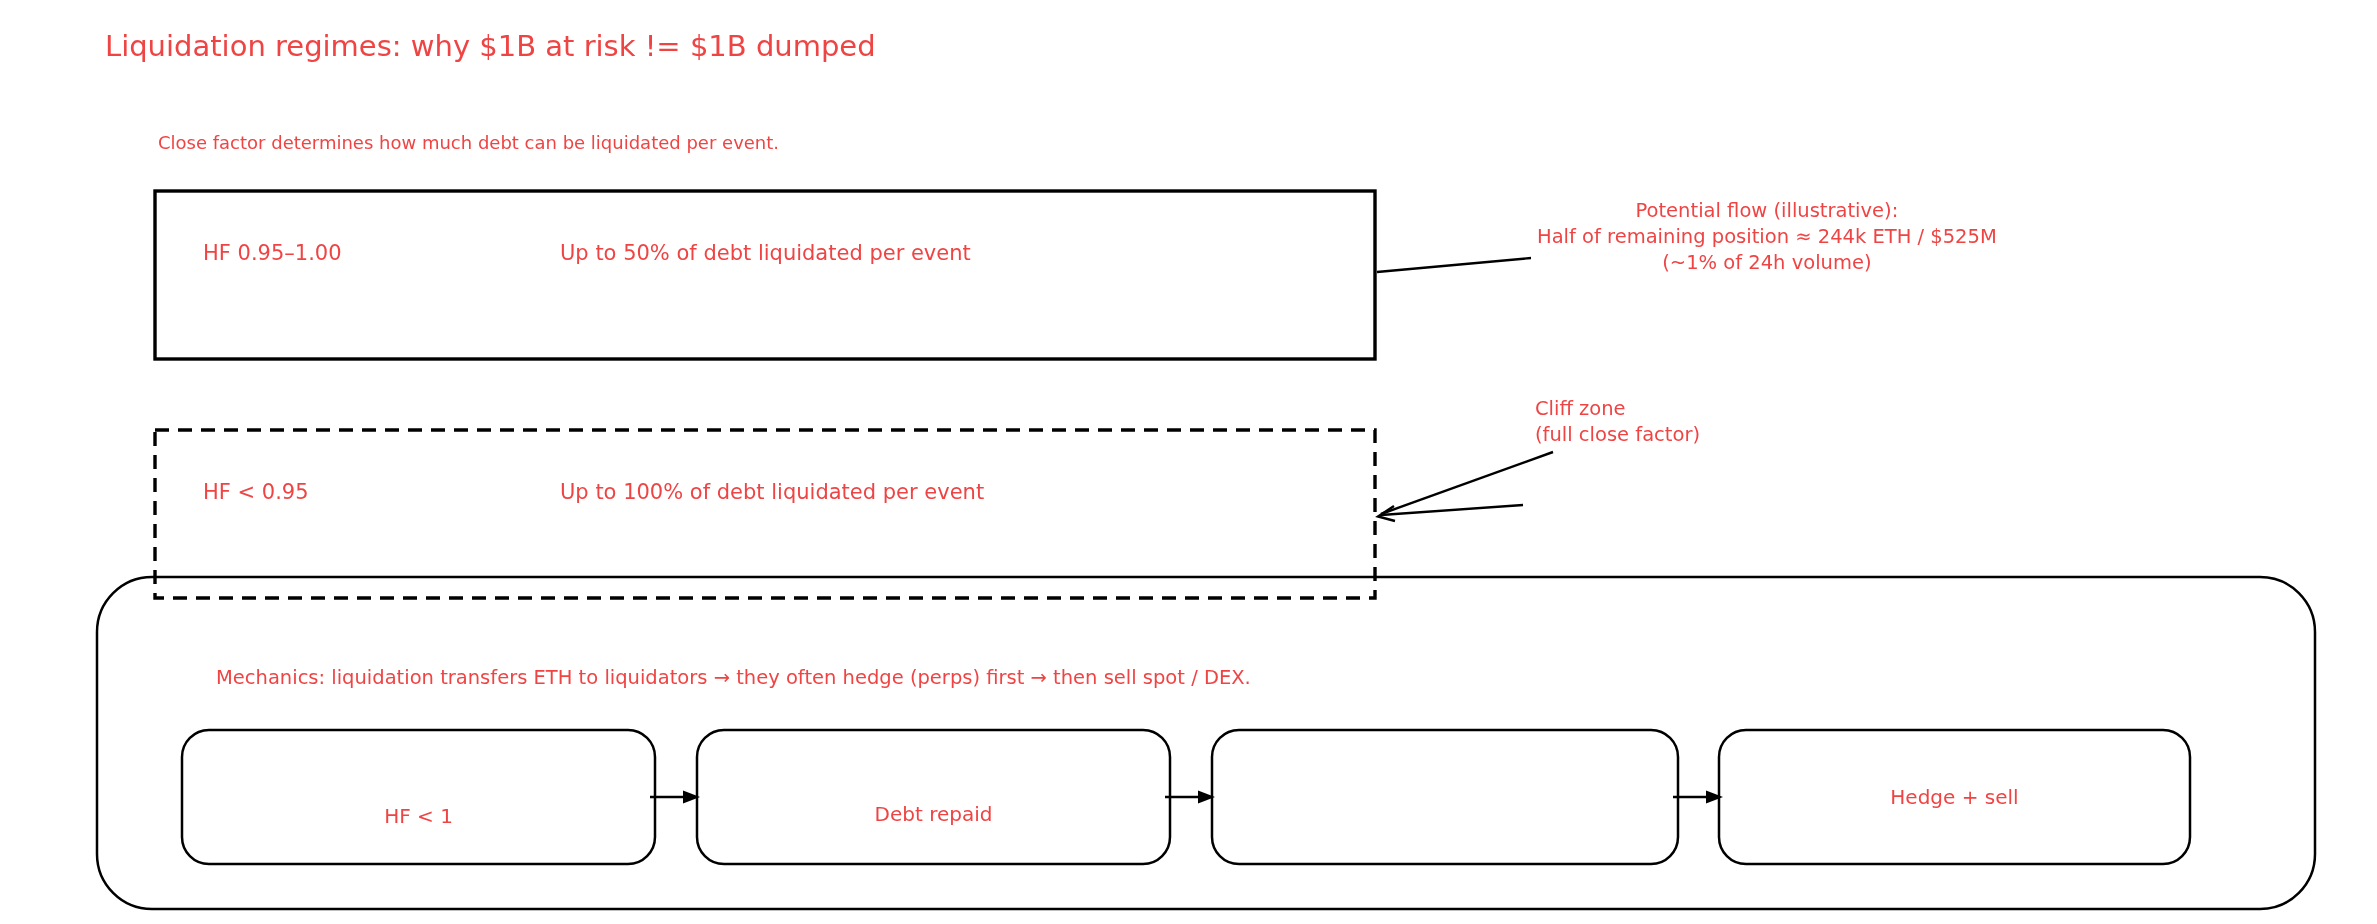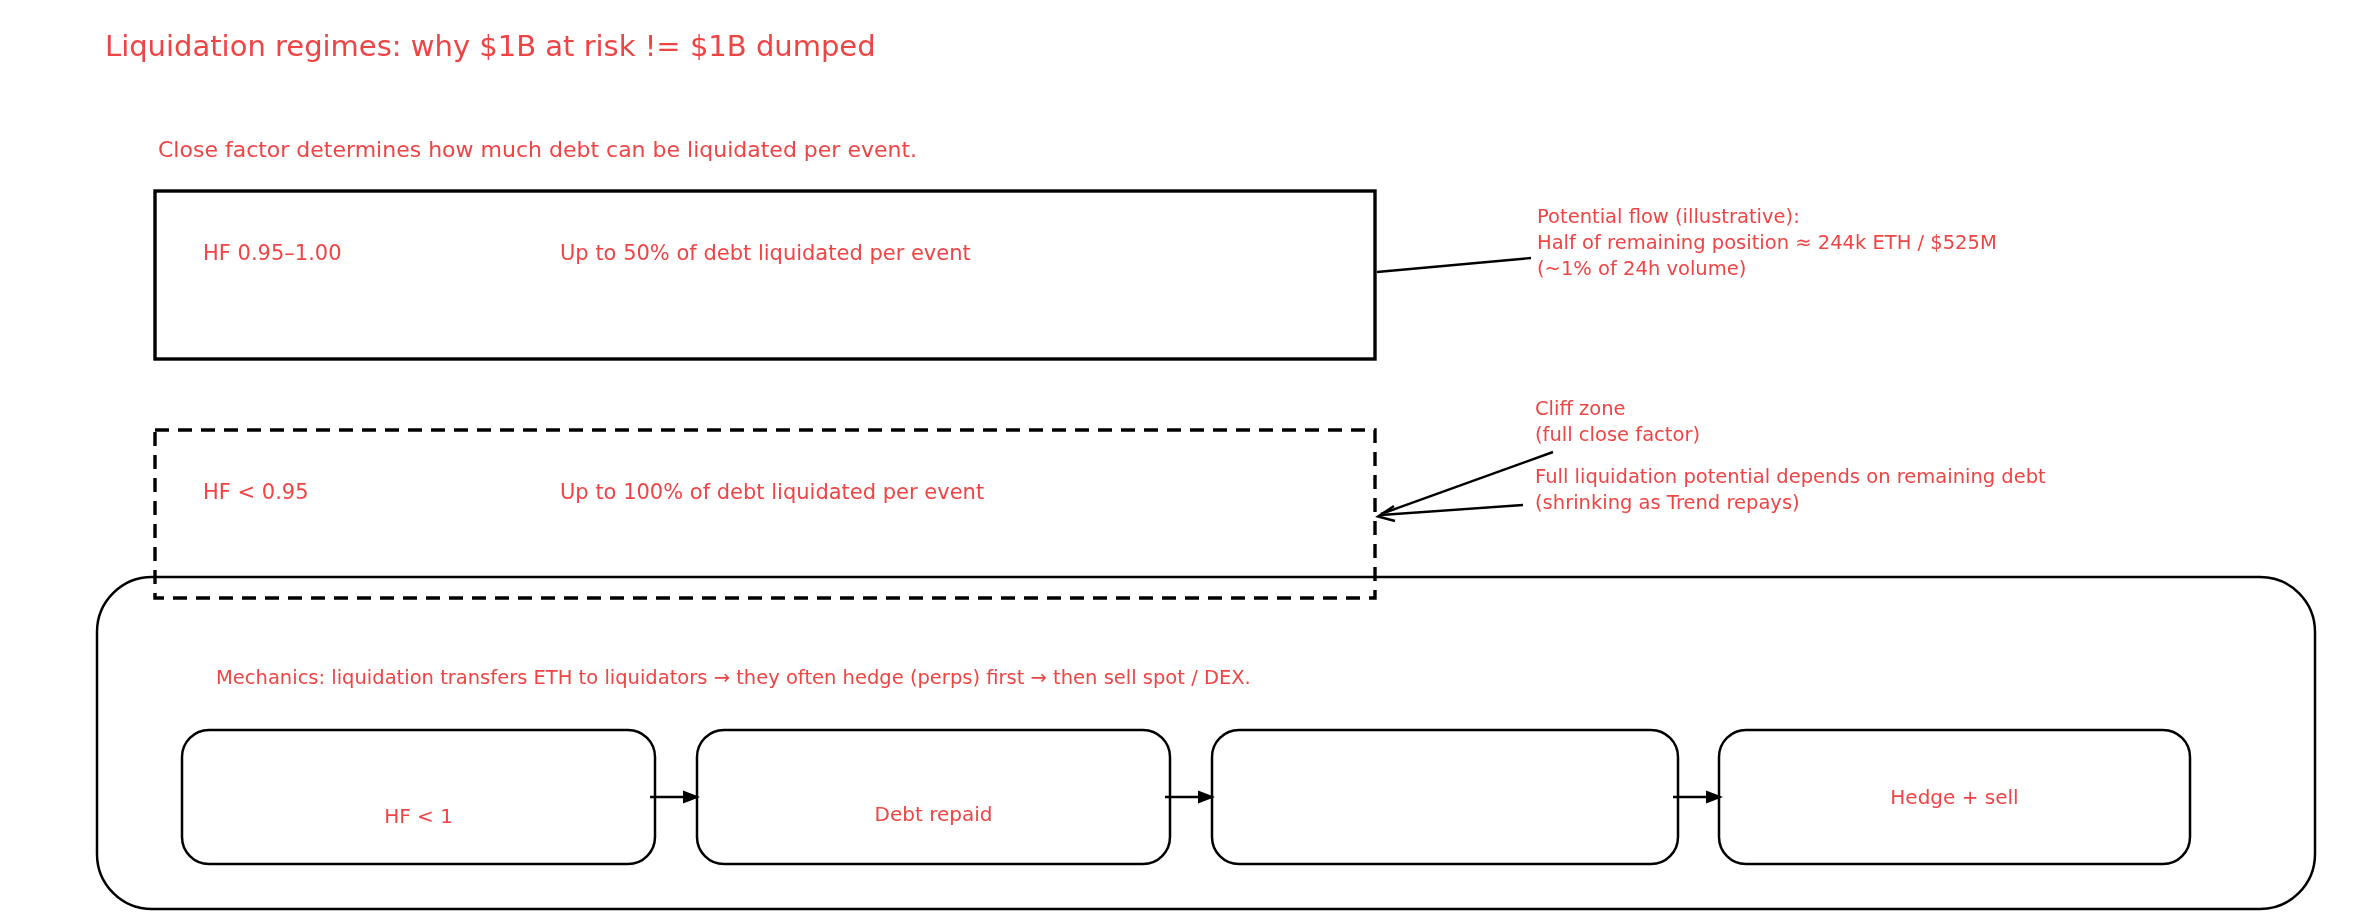--- a/index.html
+++ b/index.html
@@ -19,22 +19,22 @@
   .abs { position: absolute; }
   .title {
     left: 105px;
     top: 28px;
     font-size: 29px;
     line-height: 36px;
     white-space: nowrap;
   }
   .subtitle {
     left: 158px;
-    top: 137px;
-    font-size: 22px;
+    top: 130px;
+    font-size: 18px;
     line-height: 26px;
     white-space: nowrap;
   }
   .shape-layer {
     left: 0;
     top: 0;
     width: 2377px;
     height: 924px;
   }
   .regime-label {
@@ -103,35 +103,31 @@
 
   <div class="abs title">Liquidation regimes: why $1B at risk != $1B dumped</div>
   <div class="abs subtitle">Close factor determines how much debt can be liquidated per event.</div>
 
   <div class="abs regime-label" style="left:203px; top:240px;">HF 0.95–1.00</div>
   <div class="abs regime-label" style="left:560px; top:240px;">Up to 50% of debt liquidated per event</div>
 
   <div class="abs regime-label" style="left:203px; top:479px;">HF &lt; 0.95</div>
   <div class="abs regime-label" style="left:560px; top:479px;">Up to 100% of debt liquidated per event</div>
 
-  <div class="abs callout" style="left:1537px; top:204px;">
+  <div class="abs callout" style="left:1537px; top:198px;text-align:center;">
     <div>Potential flow (illustrative):</div>
     <div>Half of remaining position ≈ 244k ETH / $525M</div>
     <div>(~1% of 24h volume)</div>
   </div>
 
   <div class="abs callout" style="left:1535px; top:396px;">
     <div>Cliff zone</div>
     <div>(full close factor)</div>
   </div>
 
-  <div class="abs callout" style="left:1535px; top:464px;">
-    <div>Full liquidation potential depends on remaining debt</div>
-    <div>(shrinking as Trend repays)</div>
-  </div>
 
   <div class="abs mechanics-caption">Mechanics: liquidation transfers ETH to liquidators → they often hedge (perps) first → then sell spot / DEX.</div>
 
   <div class="abs step-label-box" style="left:182px; top:730px; width:473px; height:172px;">HF &lt; 1</div>
   <div class="abs step-label-box" style="left:697px; top:730px; width:473px; height:168px;">Debt repaid</div>
   <div class="abs step-label-box" style="left:1719px; top:730px; width:471px; height:134px;">Hedge + sell</div>
 
 </div>
 
 </body></html>

